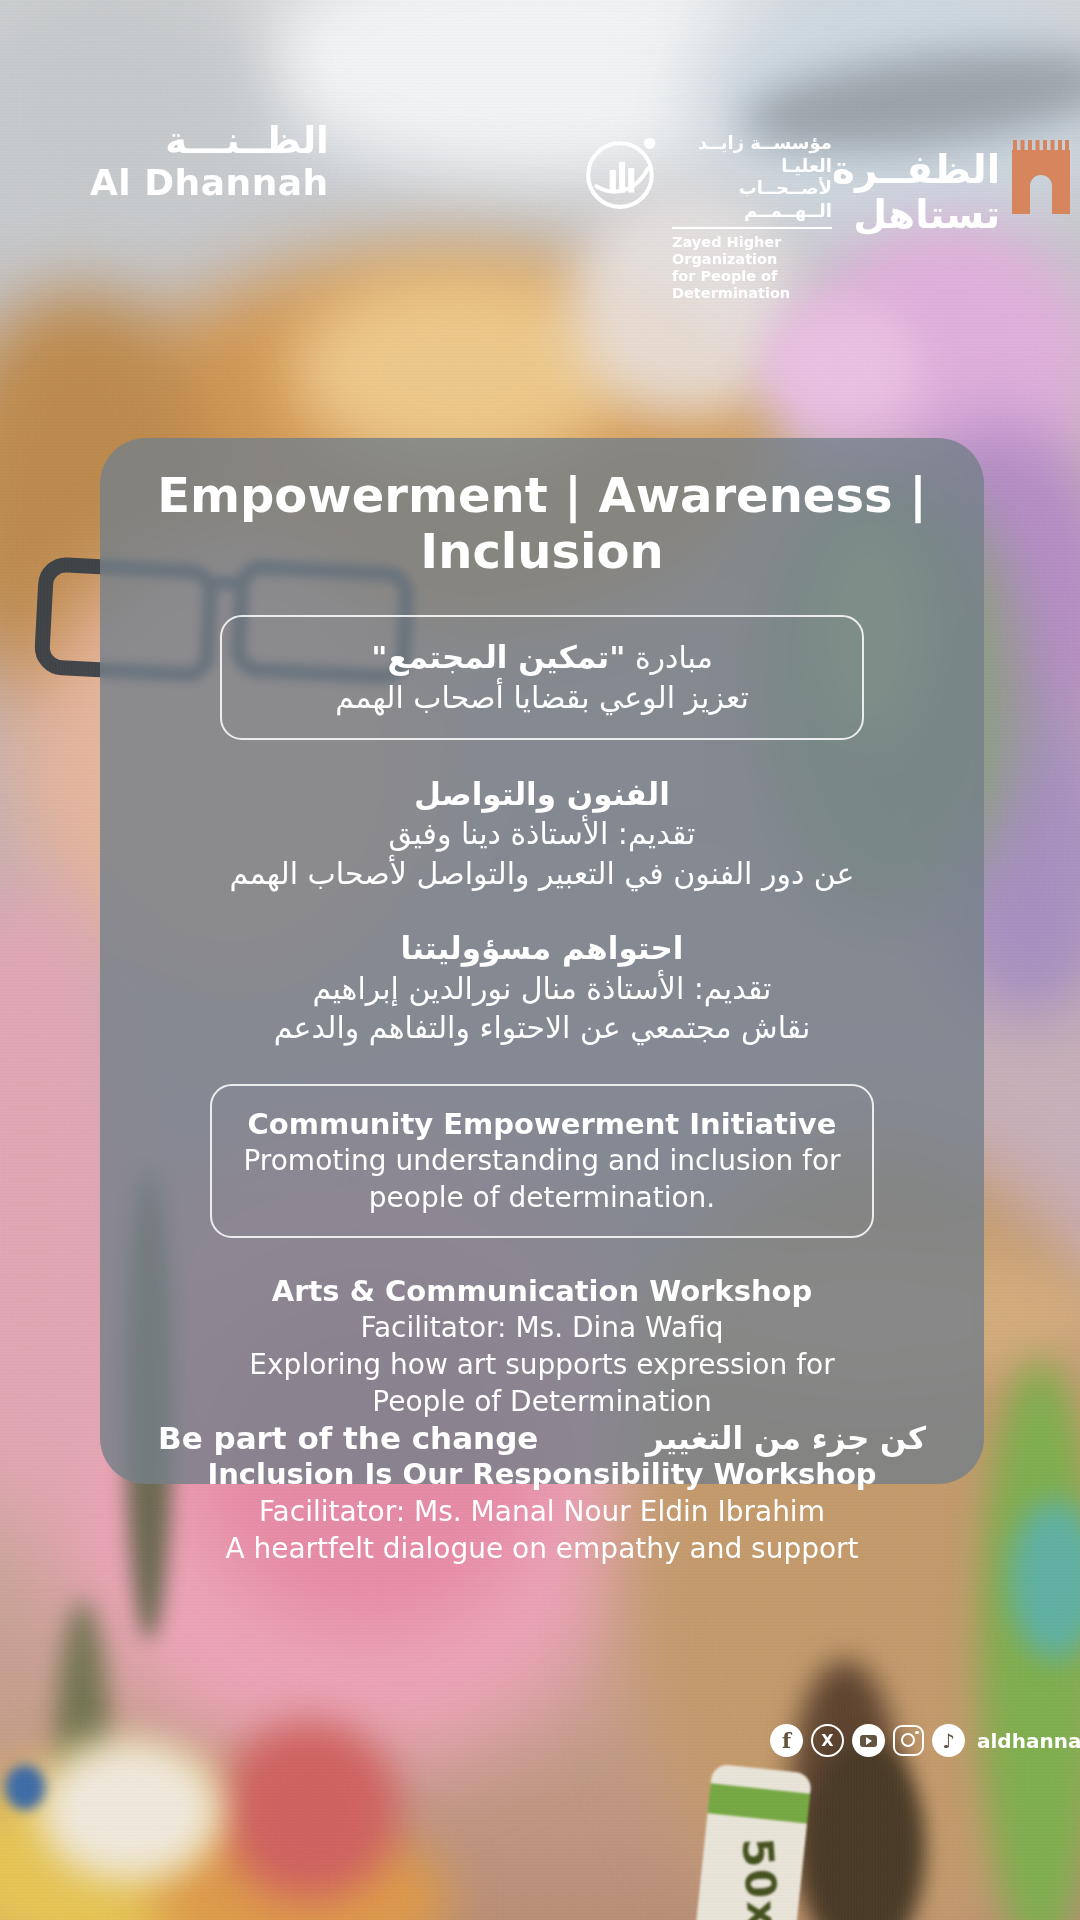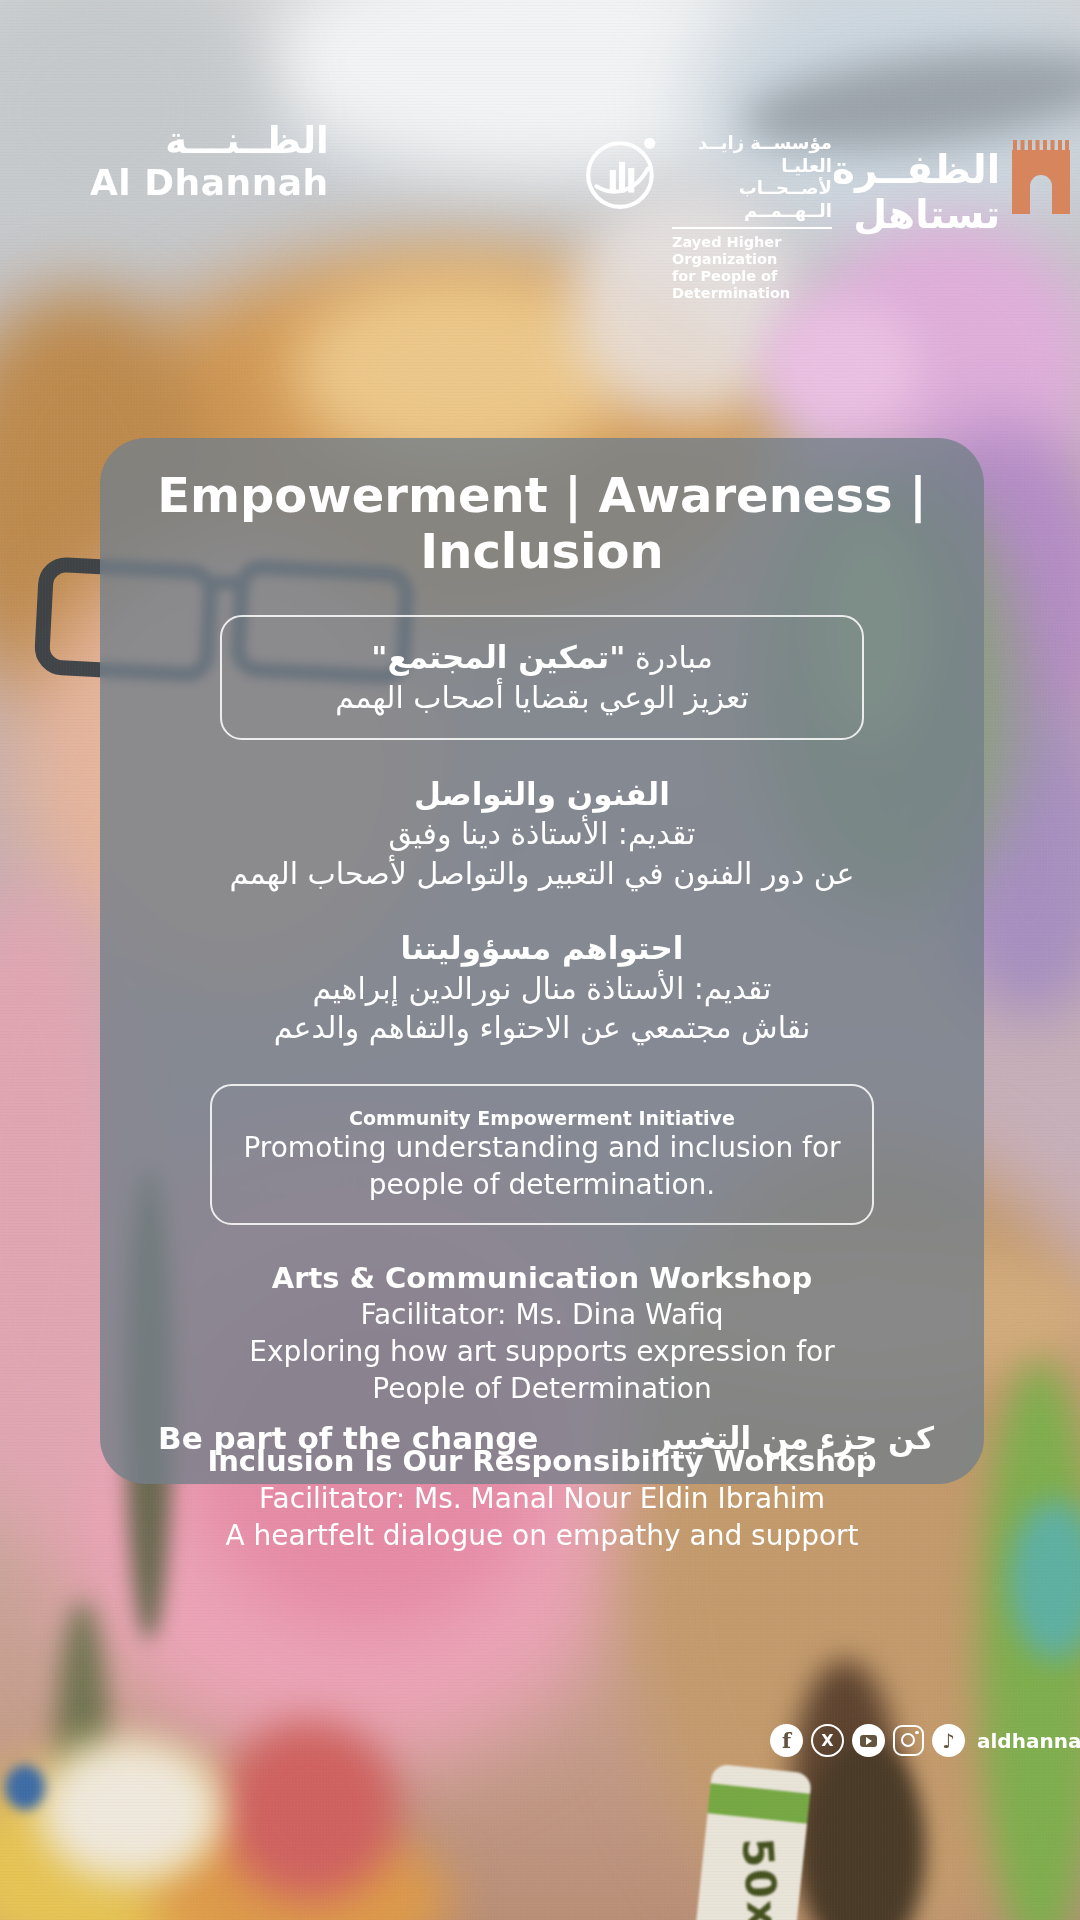--- a/index.html
+++ b/index.html
@@ -73,22 +73,22 @@
   .c-box{width:600px;margin:36px auto 0;border:2px solid rgba(255,255,255,.85);
          border-radius:22px;padding:20px 20px;}
   .c-box-ar{direction:rtl;font-size:30px;line-height:1.32;}
   .c-box-ar .hl{font-weight:bold;font-size:31px;}
   .c-sec{margin-top:34px;line-height:1.32;}
   .c-sec .t{font-weight:bold;}
   .c-sec.ar{direction:rtl;font-size:30px;} .c-sec.ar .t{font-size:31px;}
   .c-sec.en{font-size:28px;} .c-sec.en .t{font-size:29px;}
   .c-sec.en .wrap{width:620px;margin:0 auto;}
   .c-box-en{font-size:28px;line-height:1.3;width:620px;}
-  .c-box-en .t{font-weight:bold;font-size:19px;}
-  .c-cta{position:absolute;left:58px;right:50px;bottom:28px;display:flex;
+  .c-box-en .t{font-weight:bold;font-size:29px;}
+  .c-cta{position:absolute;left:58px;right:58px;bottom:28px;display:flex;
          justify-content:space-between;font-size:31px;font-weight:bold;}
   .c-cta .ar{direction:rtl;}
   
   .social{position:absolute;left:770px;top:1724px;display:flex;align-items:center;gap:8px;}
   .sicon{width:33px;height:33px;border-radius:50%;display:flex;align-items:center;
          justify-content:center;box-sizing:border-box;}
   .solid{background:#fff;color:#63543f;}
   .ring{border:2.5px solid #fff;color:#fff;}
   .fb-glyph{font-size:21px;font-weight:bold;font-family:"DejaVu Serif",serif;}
   .x-glyph{font-size:16px;font-weight:bold;}

